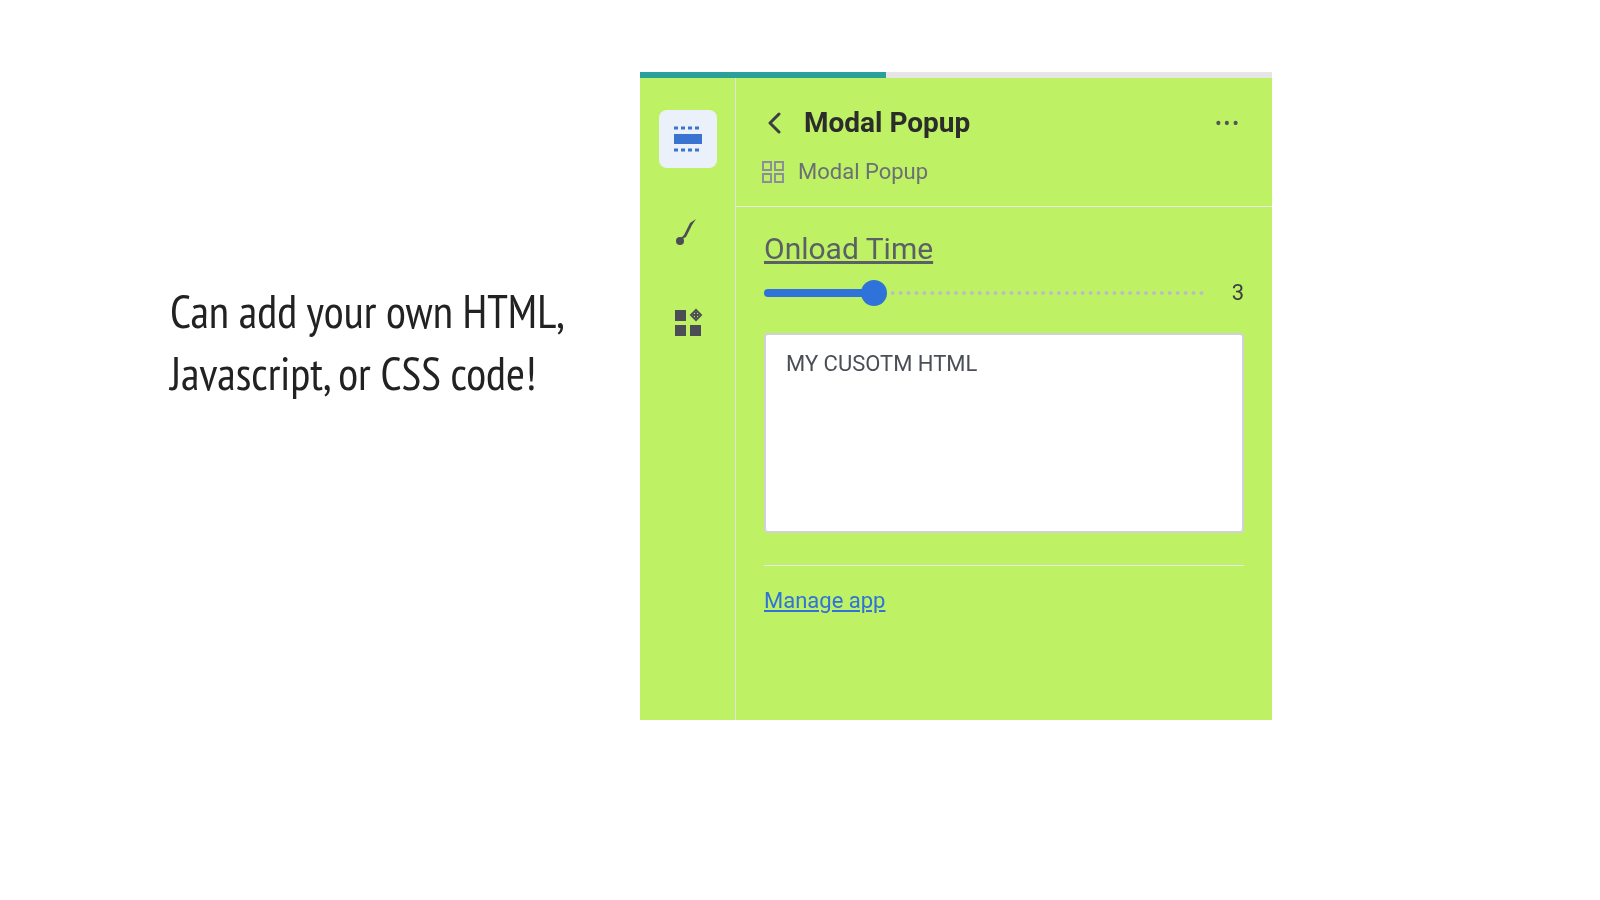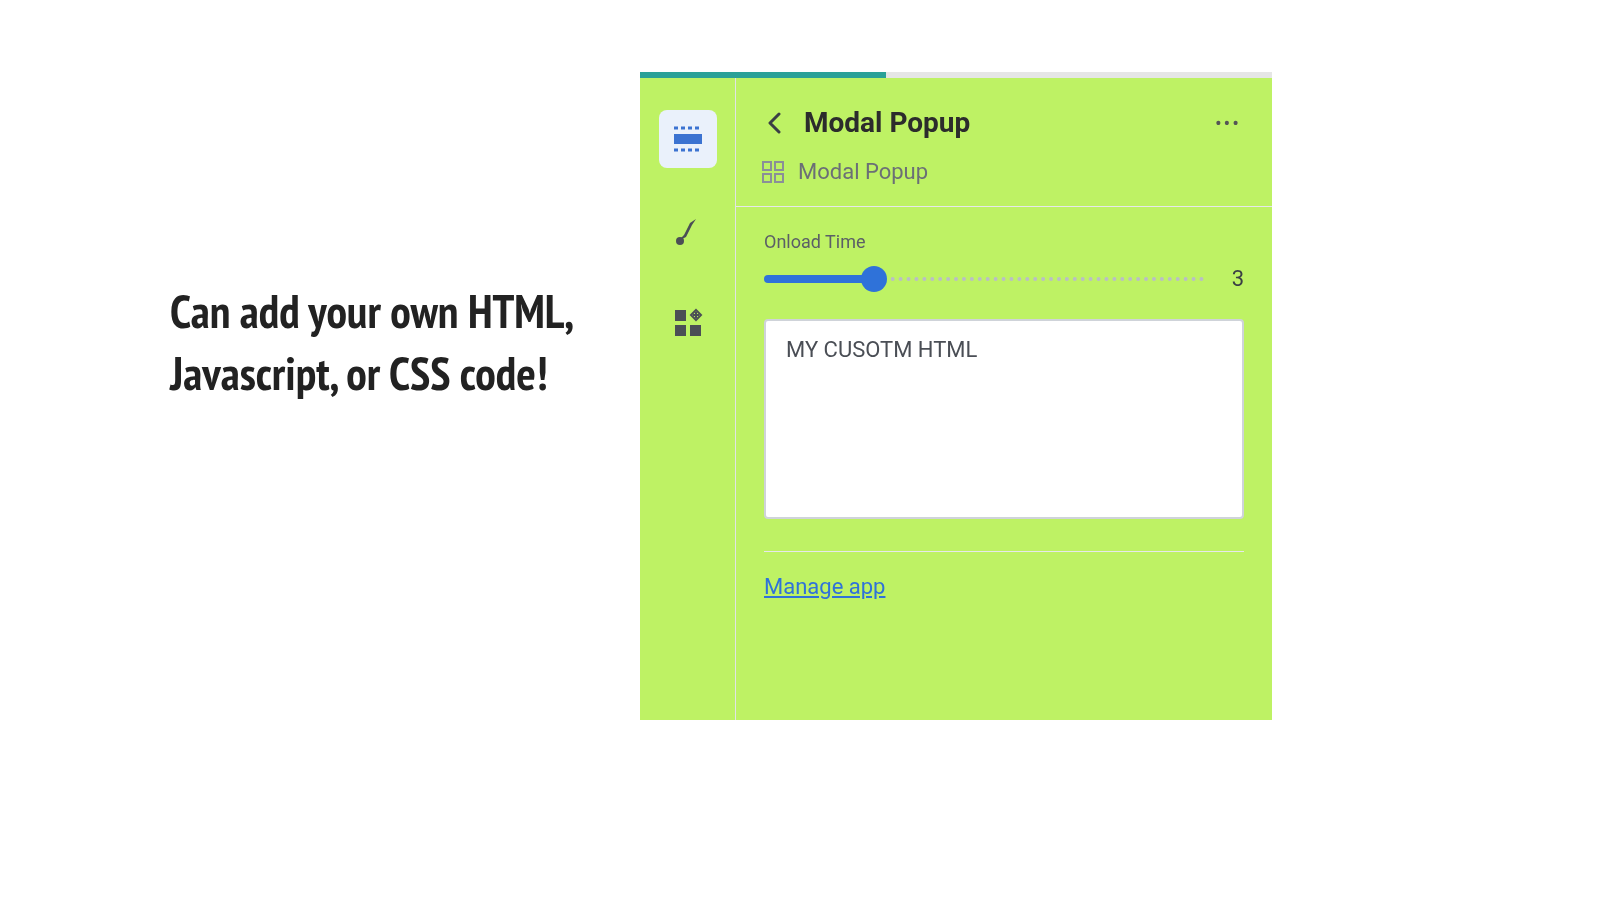--- a/index.html
+++ b/index.html
@@ -13,21 +13,21 @@
   }
 
   .caption {
     position: absolute;
     left: 170px;
     top: 280px;
     width: 440px;
     font-size: 46px;
     line-height: 1.35;
     color: #222;
-    font-weight: 700;
+    font-weight: 400;
     font-family: "PT Sans Narrow", "Arial Narrow", sans-serif;
     font-stretch: condensed;
   }
 
   .panel {
     position: absolute;
     left: 640px;
     top: 72px;
     width: 632px;
     height: 648px;
@@ -111,23 +111,24 @@
     gap: 14px;
     color: #6b6f76;
     font-size: 22px;
     border-bottom: 1px solid #e6e8eb;
   }
 
   .section {
     padding: 24px 28px 0 28px;
   }
   .label {
-    font-size: 18px;
+    font-size: 30px;
     color: #5b5f66;
     margin-bottom: 14px;
+    text-decoration: underline;
   }
   .slider-row {
     display: flex;
     align-items: center;
     gap: 20px;
     margin-bottom: 28px;
   }
   .slider {
     position: relative;
     flex: 1;

